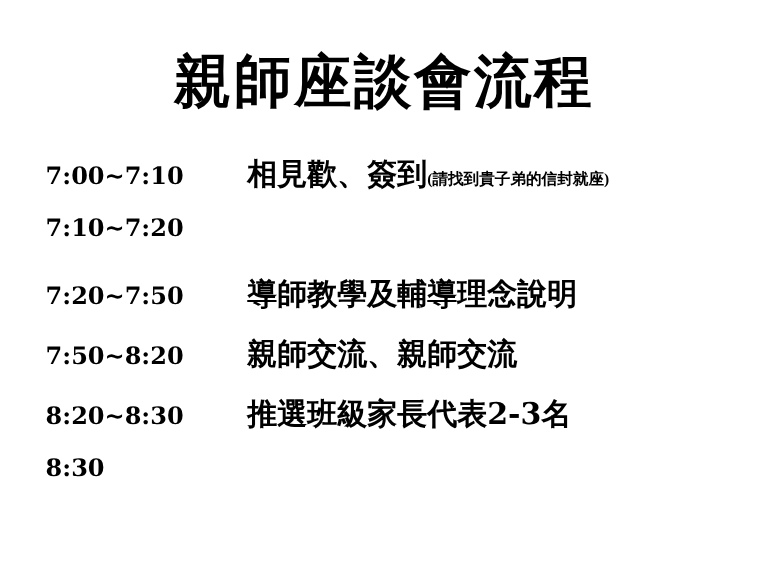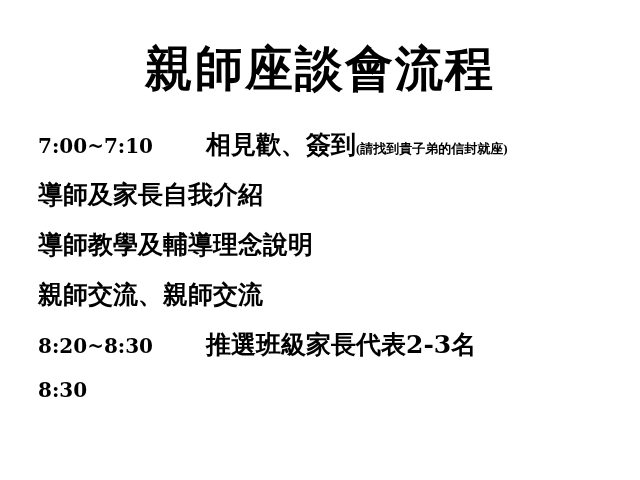--- a/index.html
+++ b/index.html
@@ -75,28 +75,30 @@
   <div class="title">親師座談會流程</div>
 
   <div class="schedule">
 
     <div class="row">
       <div class="time">7:00~7:10</div>
       <div class="activity"><span>相見歡、簽到</span><span class="note">(請找到貴子弟的信封就座)</span></div>
     </div>
 
     <div class="row">
-      <div class="activity"><span>導師及家長自我介紹</span><span class="note"></span></div>
+      <div class="time">7:10~7:20</div>
     </div>
 
     <div class="row">
+      <div class="time">7:20~7:50</div>
       <div class="activity"><span>導師教學及輔導理念說明</span><span class="note"></span></div>
     </div>
 
     <div class="row">
+      <div class="time">7:50~8:20</div>
       <div class="activity"><span>親師交流、親師交流</span><span class="note"></span></div>
     </div>
 
     <div class="row">
       <div class="time">8:20~8:30</div>
       <div class="activity"><span>推選班級家長代表2-3名</span><span class="note"></span></div>
     </div>
 
     <div class="row">
       <div class="time">8:30</div>

